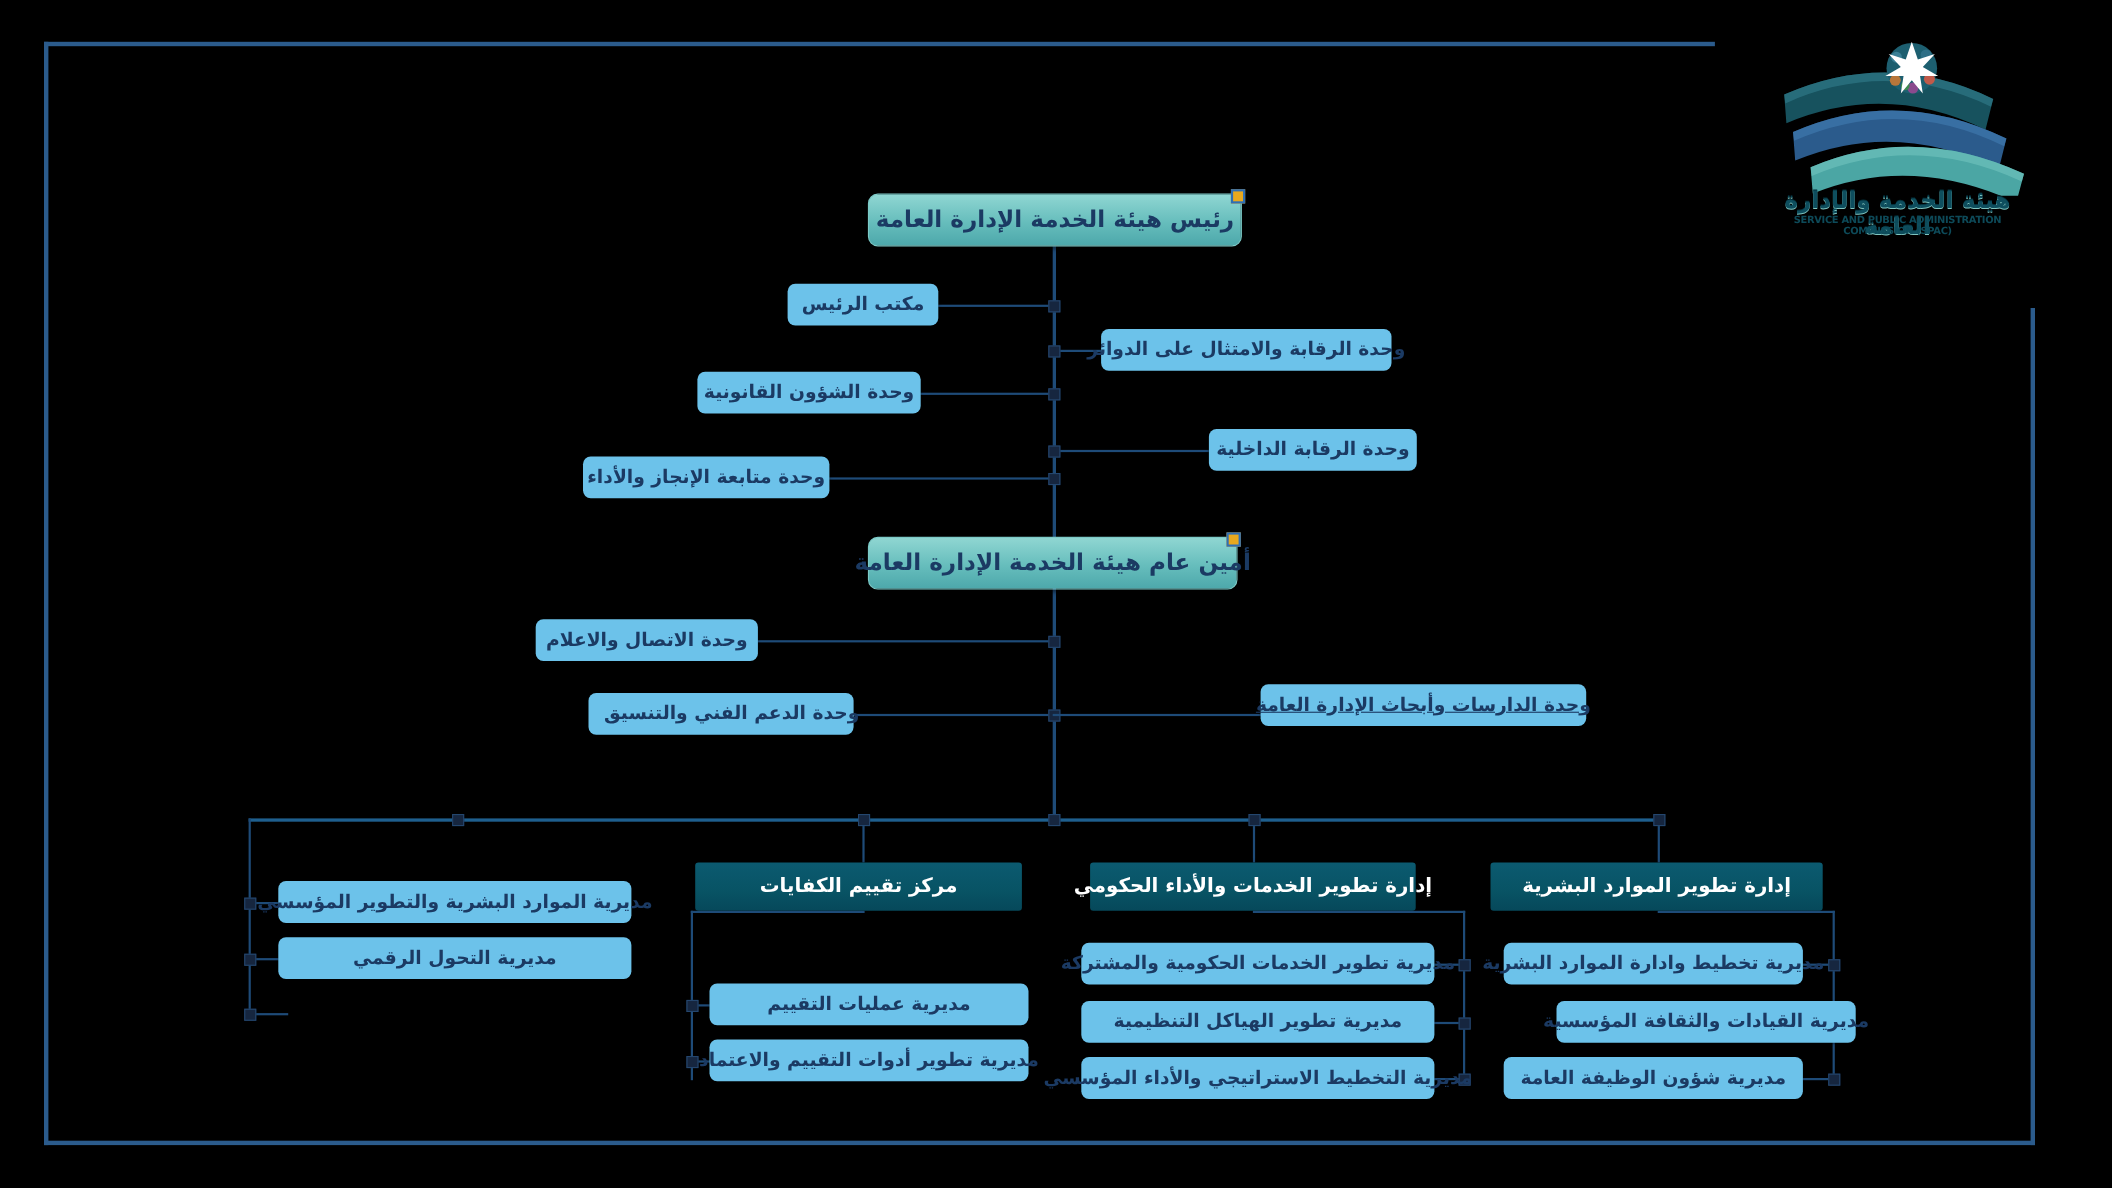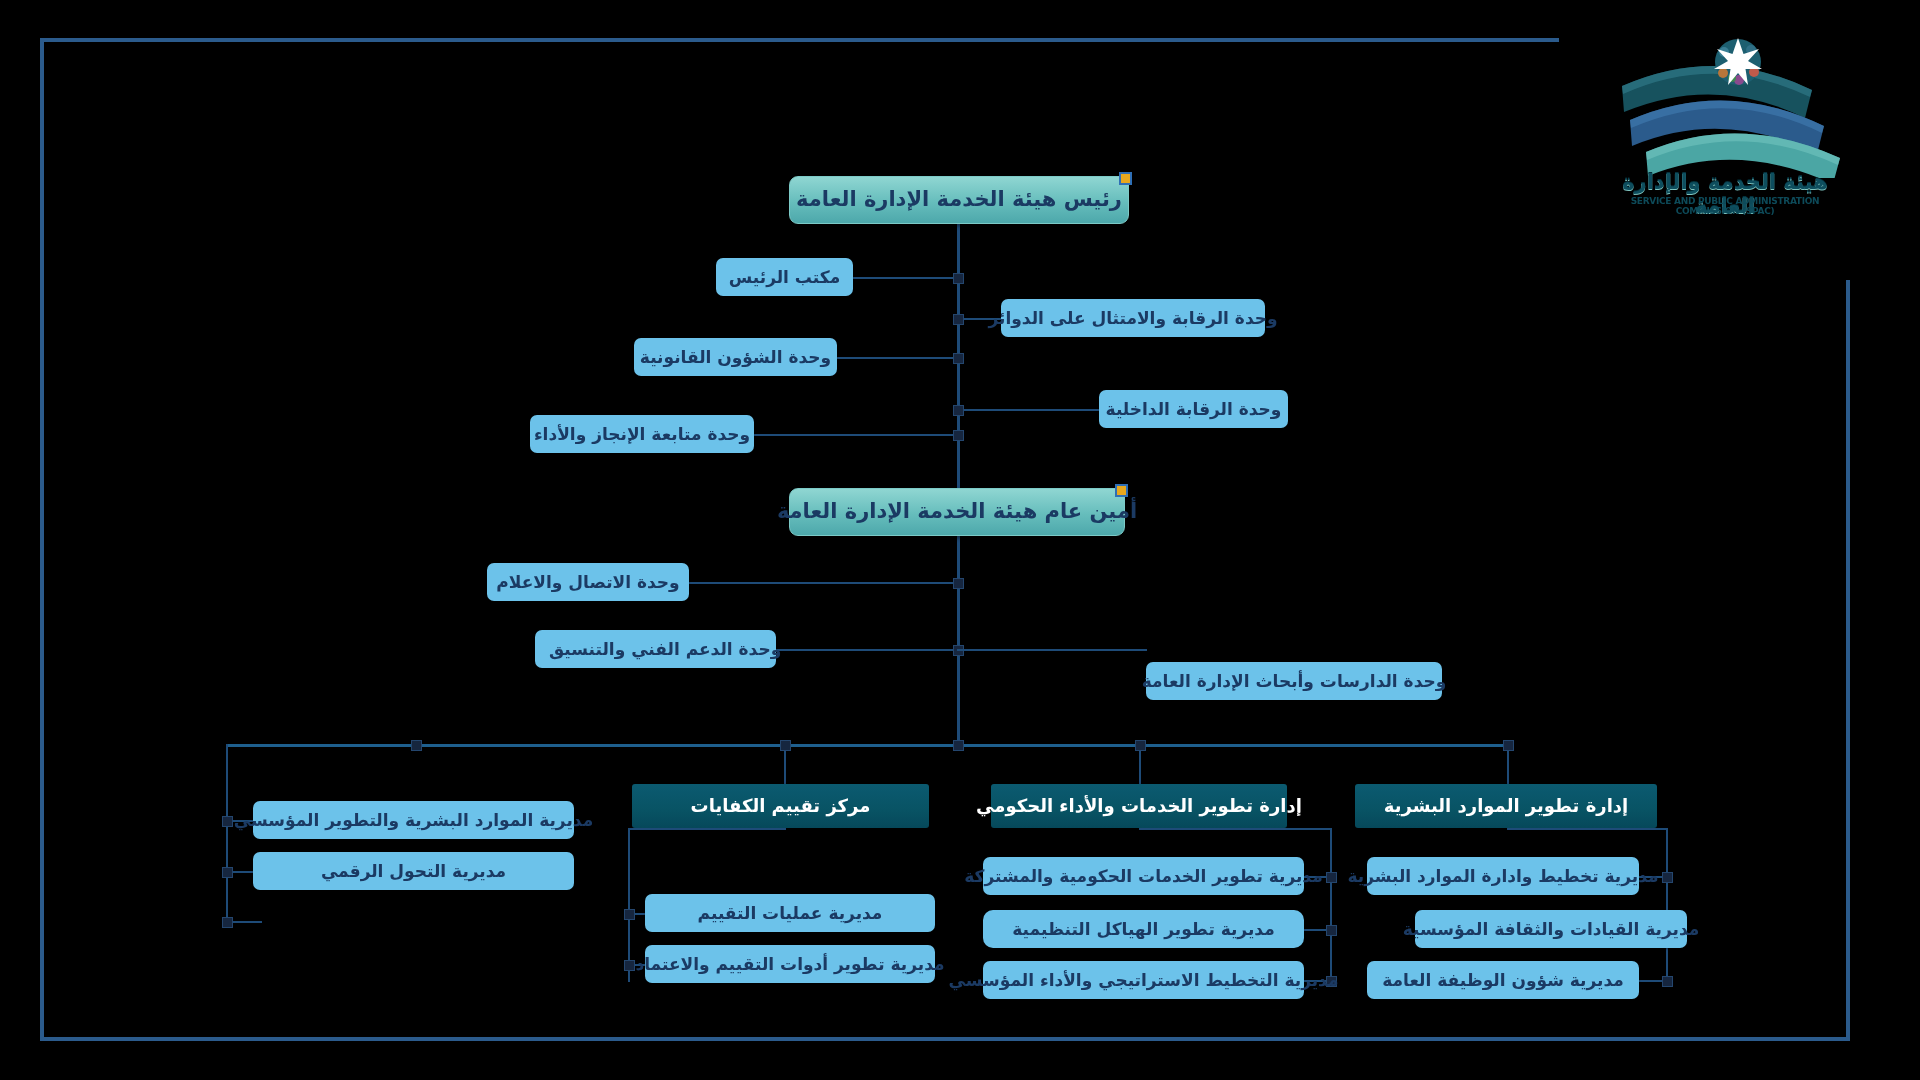--- a/index.html
+++ b/index.html
@@ -243,21 +243,21 @@
     <span>وحدة الاتصال والاعلام</span>
   </div>
 
   <div class="hline" style="left:775px; top:649px; width:182px;"></div>
   <div class="dot" style="left:953px; top:645px;"></div>
   <div class="node unit" style="left:535px; top:630px; width:241px;justify-content:flex-end;">
     <span>وحدة الدعم الفني والتنسيق</span>
   </div>
 
   <div class="hline" style="left:957px; top:649px; width:190px;"></div>
-  <div class="node unit" style="left:1146px; top:662px; width:296px;">
+  <div class="node unit" style="left:1146px; top:622px; width:296px;text-decoration:underline;">
     <span>وحدة الدارسات وأبحاث الإدارة العامة</span>
   </div>
 
   <div class="hbar" style="left:226px; top:744px; width:1283px;"></div>
 
   <div class="vline" style="left:226px; top:744px; height:176px;"></div>
   <div class="vline" style="left:784px; top:744px; height:40px;"></div>
   <div class="vline" style="left:1139px; top:744px; height:40px;"></div>
   <div class="vline" style="left:1507px; top:744px; height:40px;"></div>
 
@@ -298,21 +298,21 @@
   <div class="hline" style="left:1139px; top:828px; width:193px;"></div>
 
   <div class="hline" style="left:1303px; top:876px; width:30px;"></div>
   <div class="dot" style="left:1326px; top:872px;"></div>
   <div class="node unit" style="left:983px; top:857px; width:321px;">
     <span>مديرية تطوير الخدمات الحكومية والمشتركة</span>
   </div>
 
   <div class="hline" style="left:1303px; top:929px; width:30px;"></div>
   <div class="dot" style="left:1326px; top:925px;"></div>
-  <div class="node unit" style="left:983px; top:910px; width:321px;border-radius:10px;">
+  <div class="node unit" style="left:983px; top:910px; width:321px;">
     <span>مديرية تطوير الهياكل التنظيمية</span>
   </div>
 
   <div class="hline" style="left:1303px; top:980px; width:30px;"></div>
   <div class="dot" style="left:1326px; top:976px;"></div>
   <div class="node unit" style="left:983px; top:961px; width:321px;">
     <span>مديرية التخطيط الاستراتيجي والأداء المؤسسي</span>
   </div>
 
   <div class="node dept" style="left:632px; top:784px; width:297px;">

